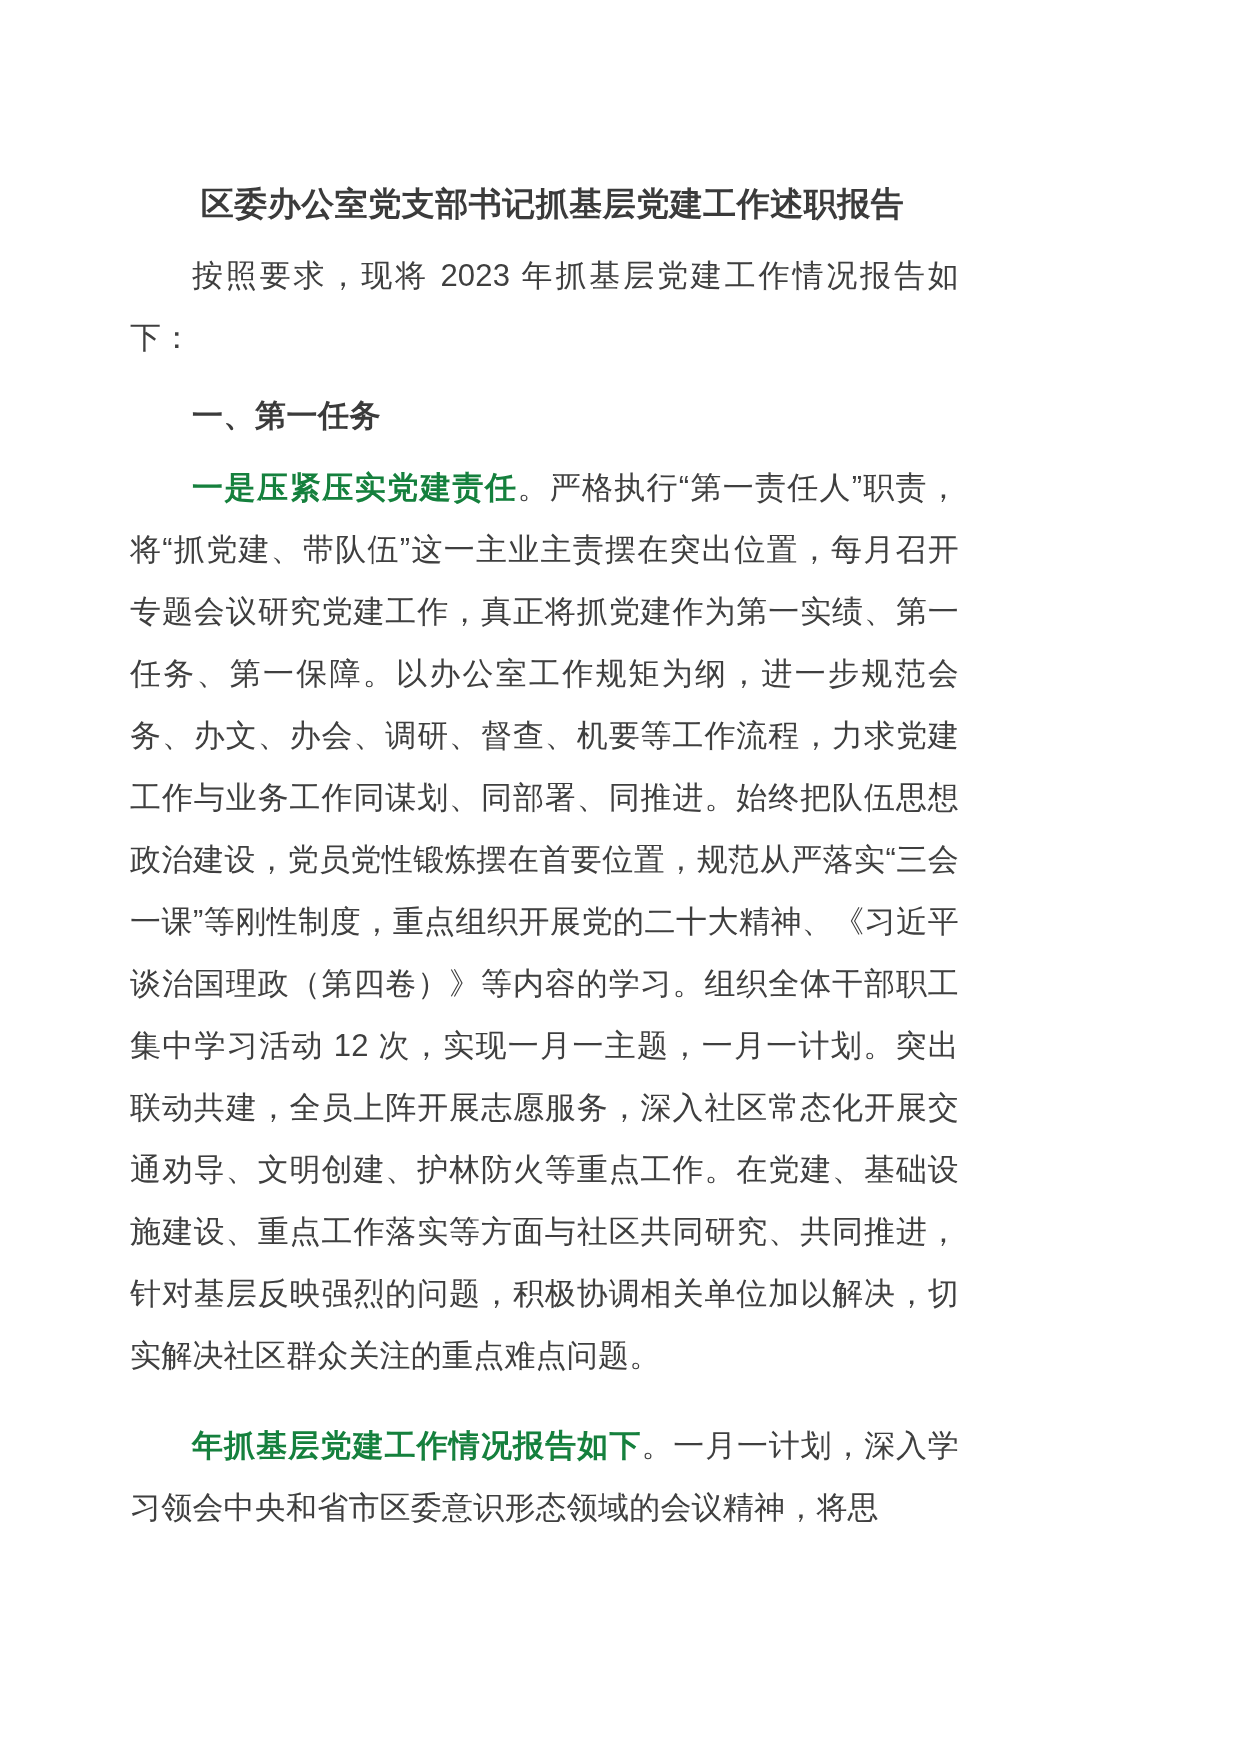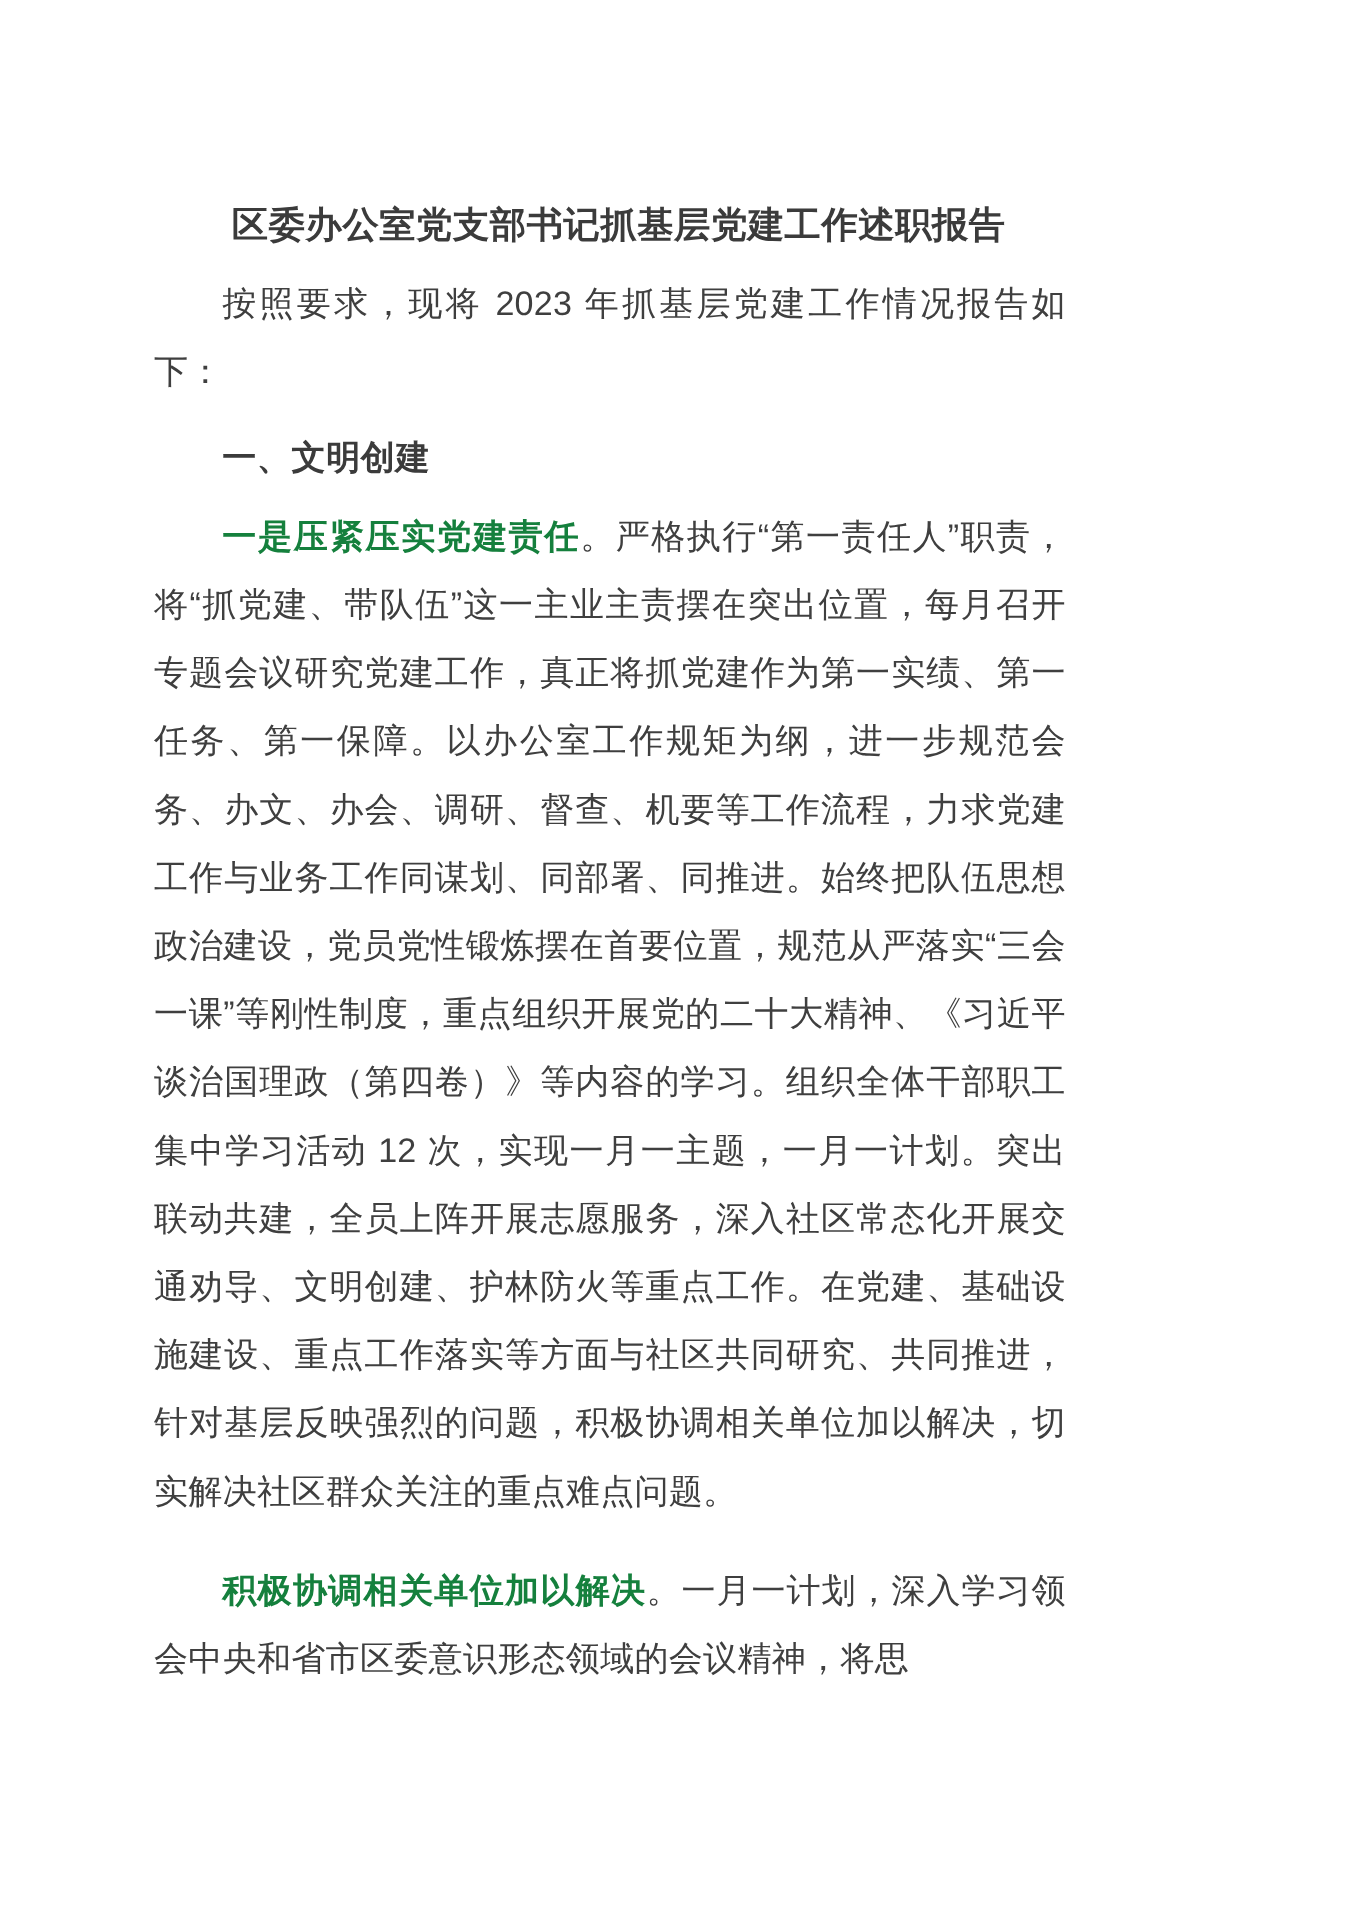--- a/index.html
+++ b/index.html
@@ -11,21 +11,21 @@
     position: relative;
     width: 1240px;
     height: 1754px;
     background: #ffffff;
     box-sizing: border-box;
     overflow: hidden;
     font-family: "Liberation Sans", "DejaVu Sans", sans-serif;
   }
   #page-inner {
     position: absolute;
-    left: 140px;
+    left: 130px;
     top: 140px;
     width: 845px;
   }
   .doc-title {
     font-size: 33px;
     font-weight: bold;
     color: #3b3b3b;
     text-align: center;
     letter-spacing: 0.5px;
     line-height: 1.35;
@@ -65,24 +65,24 @@
 
 <div id="page">
   <div id="page-inner">
 
     <h1 class="doc-title">区委办公室党支部书记抓基层党建工作述职报告</h1>
 
     <p class="para">按照要求，现将 2023 年抓基层党建工作情况报告如下：</p>
 
     <div class="spacer-sm"></div>
 
-    <h2 class="heading">一、文明创建</h2>
+    <h2 class="heading">一、第一任务</h2>
 
     <div class="spacer-sm"></div>
 
     <p class="para"><b>一是压紧压实党建责任</b><span>。严格执行“第一责任人”职责，将“抓党建、带队伍”这一主业主责摆在突出位置，每月召开专题会议研究党建工作，真正将抓党建作为第一实绩、第一任务、第一保障。以办公室工作规矩为纲，进一步规范会务、办文、办会、调研、督查、机要等工作流程，力求党建工作与业务工作同谋划、同部署、同推进。始终把队伍思想政治建设，党员党性锻炼摆在首要位置，规范从严落实“三会一课”等刚性制度，重点组织开展党的二十大精神、《习近平谈治国理政（第四卷）》等内容的学习。组织全体干部职工集中学习活动 12 次，实现一月一主题，一月一计划。突出联动共建，全员上阵开展志愿服务，深入社区常态化开展交通劝导、文明创建、护林防火等重点工作。在党建、基础设施建设、重点工作落实等方面与社区共同研究、共同推进，针对基层反映强烈的问题，积极协调相关单位加以解决，切实解决社区群众关注的重点难点问题。</span></p>
 
     <div class="spacer-md"></div>
 
-    <p class="para"><b>积极协调相关单位加以解决</b><span>。一月一计划，深入学习领会中央和省市区委意识形态领域的会议精神，将思</span></p>
+    <p class="para"><b>年抓基层党建工作情况报告如下</b><span>。一月一计划，深入学习领会中央和省市区委意识形态领域的会议精神，将思</span></p>
 
   </div>
 </div>
 
 </body></html>

